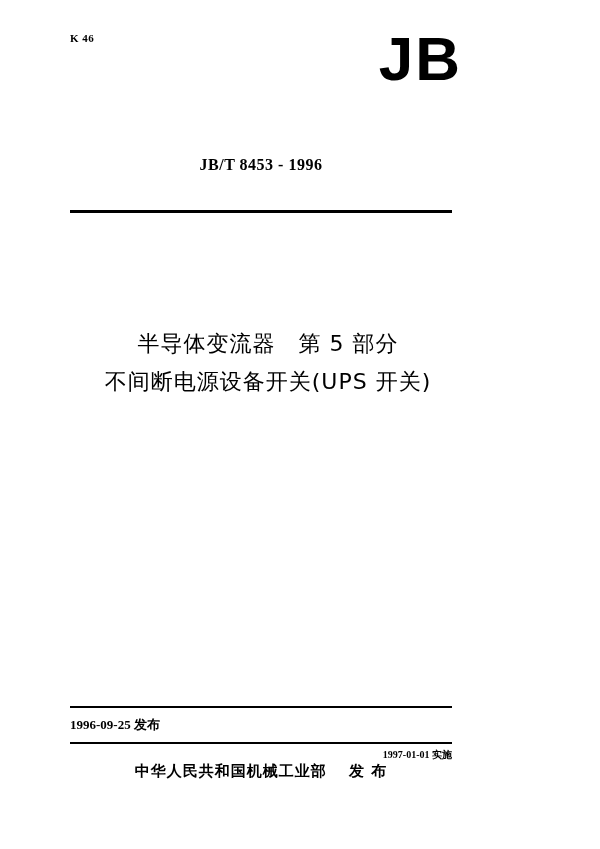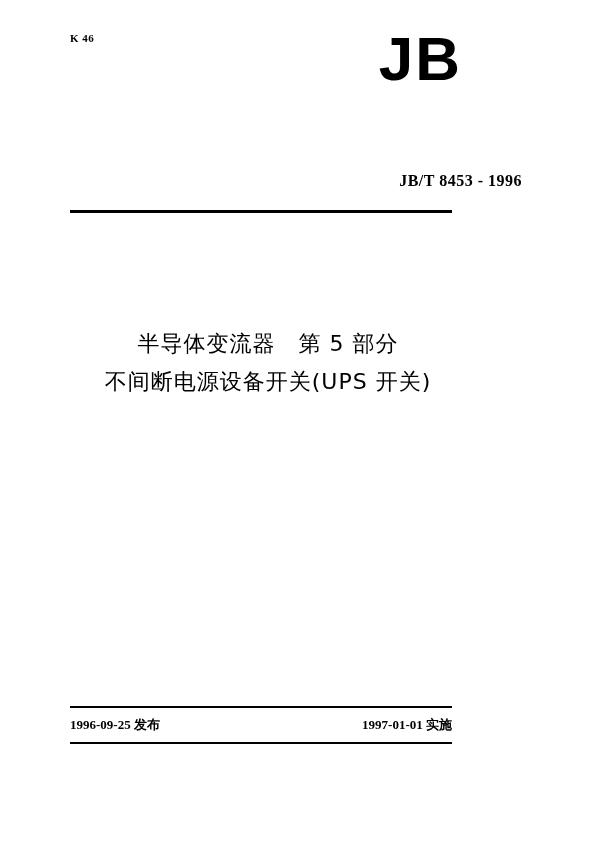--- a/index.html
+++ b/index.html
@@ -58,22 +58,22 @@
     font-weight: bold;
     font-size: 31px;
     letter-spacing: 1px;
   }
 
   
   .std-number {
     position: absolute;
     left: 0;
     right: 0;
-    top: 172px;
-    text-align: right;
+    top: 156px;
+    text-align: center;
     font-family: "Liberation Serif", serif;
     font-weight: bold;
     font-size: 16px;
     letter-spacing: 0.5px;
   }
 
   
   .rule-top {
     position: absolute;
     left: 70px;
@@ -112,24 +112,24 @@
     position: absolute;
     left: 70px;
     top: 716px;
     font-family: "Liberation Serif", serif;
     font-weight: bold;
     font-size: 13px;
   }
   .effective-date {
     position: absolute;
     right: 70px;
-    top: 716px;
+    top: 748px;
     font-family: "Liberation Serif", serif;
     font-weight: bold;
-    font-size: 13px;
+    font-size: 10px;
     text-align: right;
   }
   .rule-bottom2 {
     position: absolute;
     left: 70px;
     right: 70px;
     top: 742px;
     height: 2px;
     background: #000000;
   }
@@ -167,14 +167,15 @@
   </div>
 
   <div class="rule-bottom"></div>
 
   <div class="issue-date">1996-09-25  发布</div>
 
   <div class="effective-date">1997-01-01  实施</div>
 
   <div class="rule-bottom2"></div>
 
+  <div class="publisher">中华人民共和国机械工业部 　发 布</div>
 
 </div>
 
 </body></html>

